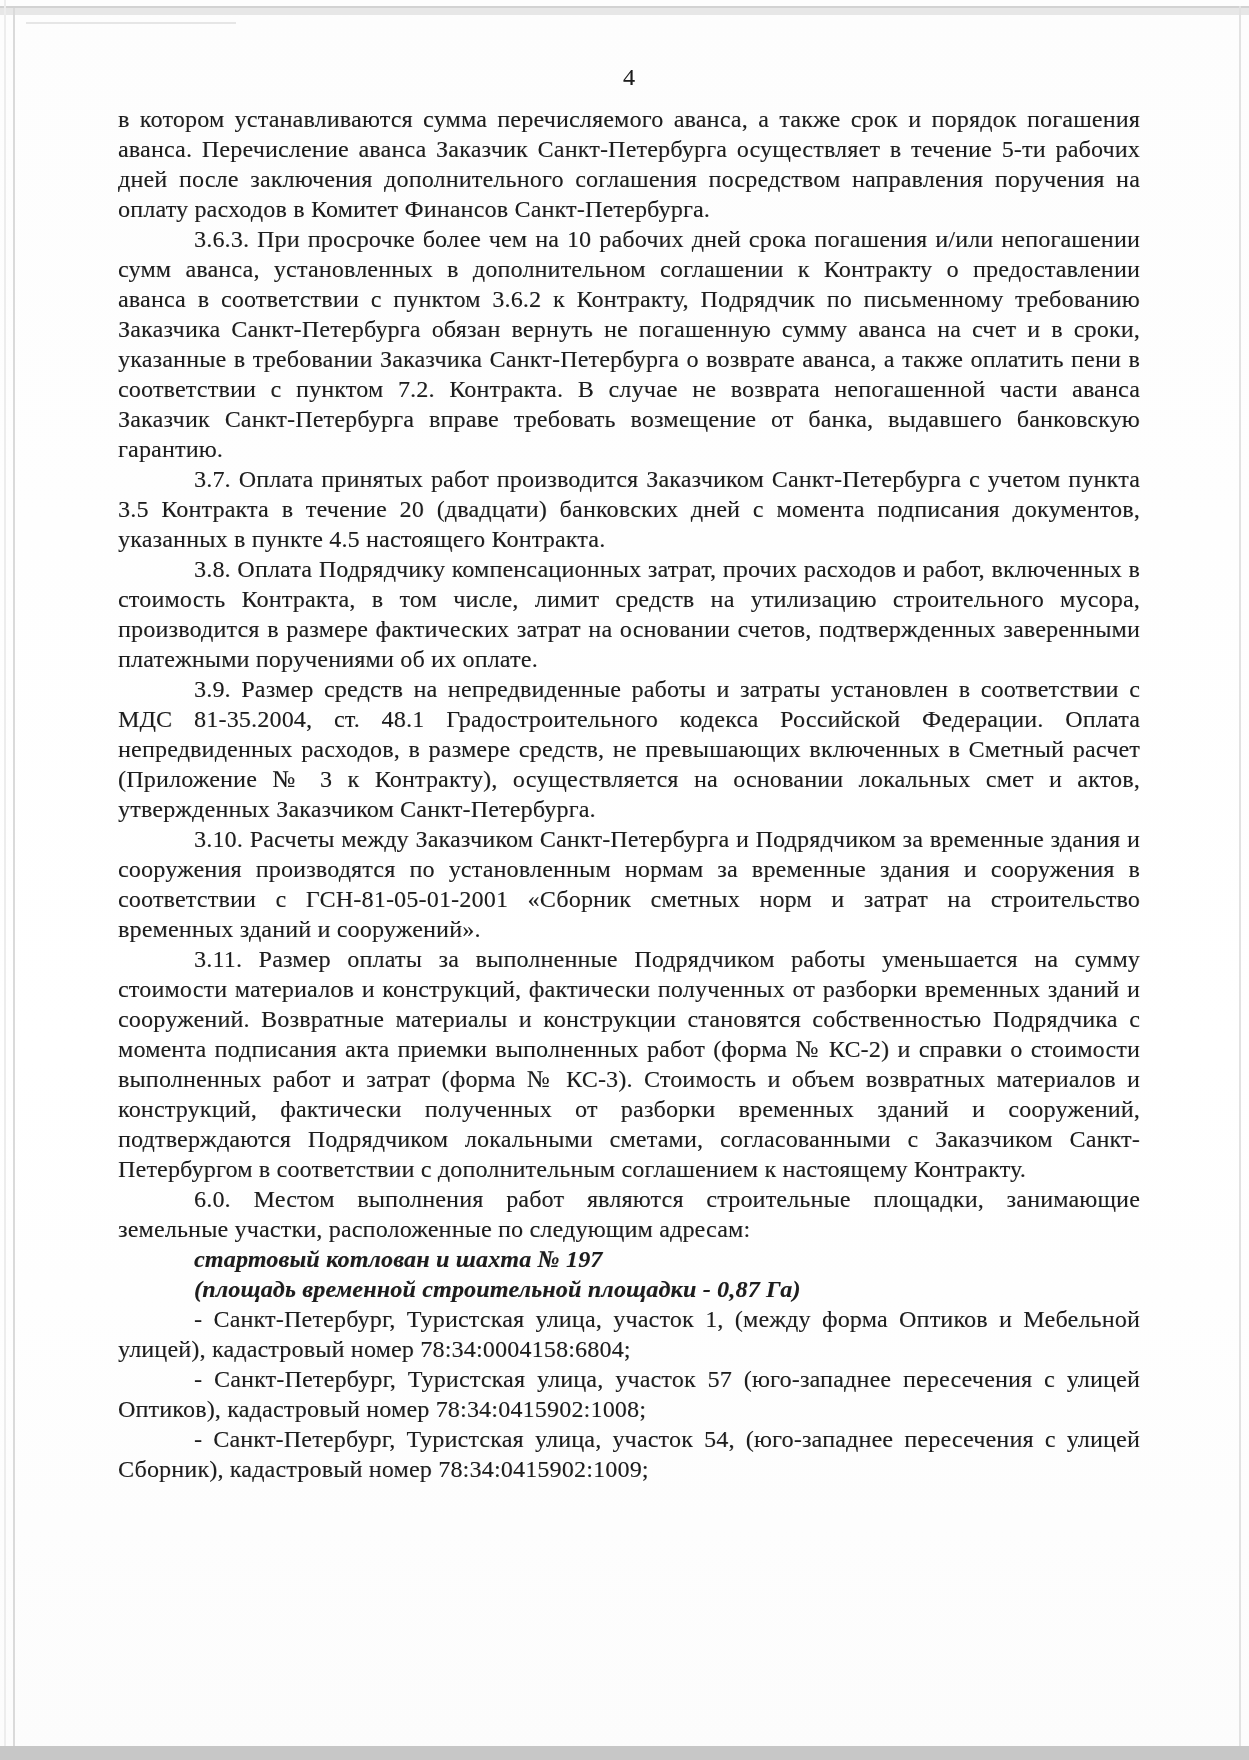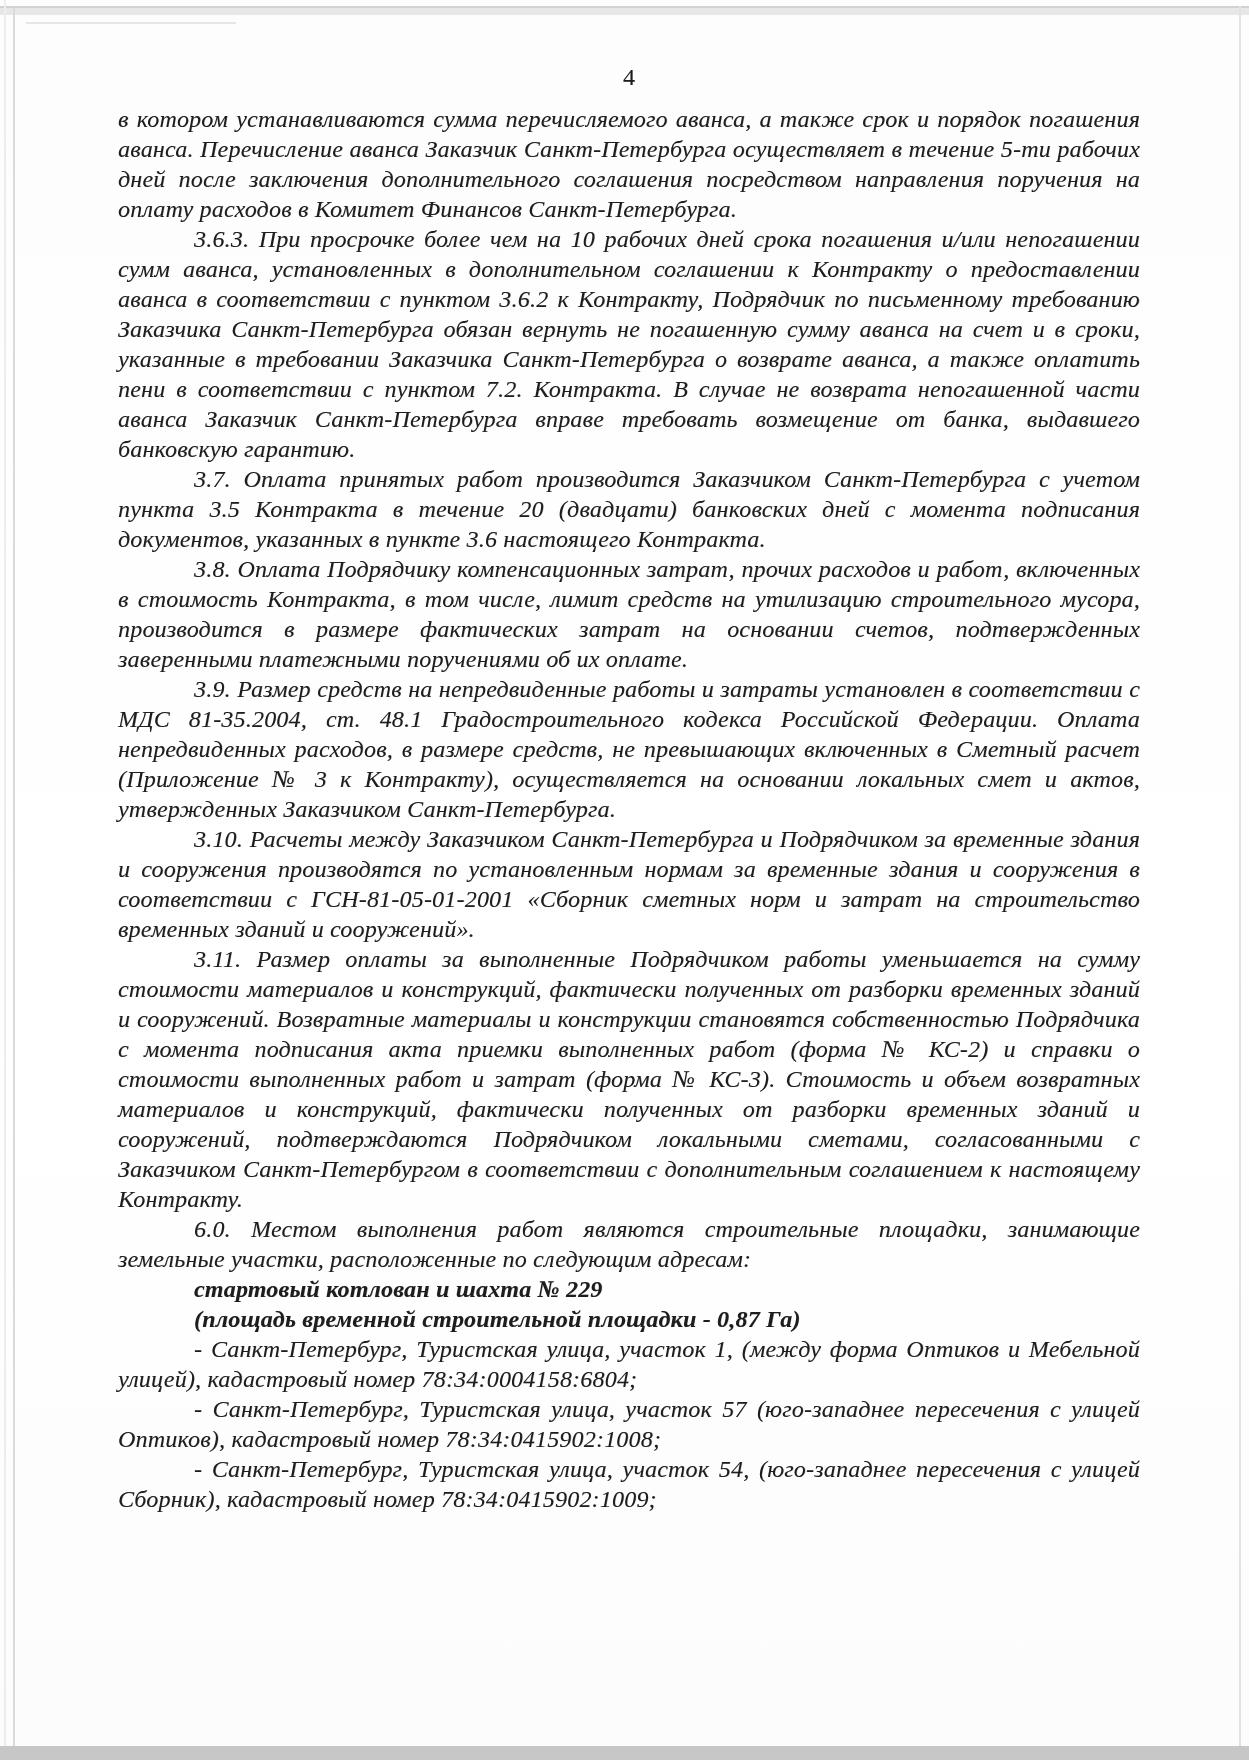--- a/index.html
+++ b/index.html
@@ -45,21 +45,21 @@
     color: #1d1d1d;
     font-size: 24px; line-height: 30px;
     letter-spacing: 0.2px;
     text-align: justify;
     text-shadow: 0.4px 0.3px 0.6px rgba(30,30,30,0.35);
   }
   .pagenum {
     text-align: center; text-indent: 0;
     margin: 0 0 12px 0;
   }
-  p { margin: 0; text-indent: 76px; font-style: italic; }
+  p { margin: 0; text-indent: 76px; }
   p.no-indent { text-indent: 0; }
   .heading {
     font-weight: bold;
     text-align: center; text-indent: 0;
     margin: 27px 0 28px 0;
     letter-spacing: 0.6px;
   }
   .lead-italic {
     font-style: italic; font-weight: bold;
     text-align: left;
@@ -74,27 +74,27 @@
   <div class="scan-left-line"></div>
   <div class="scan-left-line2"></div>
   <div class="scan-right-line"></div>
   <div class="scan-bottom-bar"></div>
 
   <div class="content">
     <div class="pagenum">4</div>
 
     <p class="no-indent">в котором устанавливаются сумма перечисляемого аванса, а также срок и порядок погашения аванса. Перечисление аванса Заказчик Санкт-Петербурга осуществляет в течение 5-ти рабочих дней после заключения дополнительного соглашения посредством направления поручения на оплату расходов в Комитет Финансов Санкт-Петербурга.</p>
     <p>3.6.3. При просрочке более чем на 10 рабочих дней срока погашения и/или непогашении сумм аванса, установленных в дополнительном соглашении к Контракту о предоставлении аванса в соответствии с пунктом 3.6.2 к Контракту, Подрядчик по письменному требованию Заказчика Санкт-Петербурга обязан вернуть не погашенную сумму аванса на счет и в сроки, указанные в требовании Заказчика Санкт-Петербурга о возврате аванса, а также оплатить пени в соответствии с пунктом 7.2. Контракта. В случае не возврата непогашенной части аванса Заказчик Санкт-Петербурга вправе требовать возмещение от банка, выдавшего банковскую гарантию.</p>
-    <p>3.7. Оплата принятых работ производится Заказчиком Санкт-Петербурга с учетом пункта 3.5 Контракта в течение 20 (двадцати) банковских дней с момента подписания документов, указанных в пункте 3.6 настоящего Контракта.</p>
+    <p>3.7. Оплата принятых работ производится Заказчиком Санкт-Петербурга с учетом пункта 3.5 Контракта в течение 20 (двадцати) банковских дней с момента подписания документов, указанных в пункте 4.5 настоящего Контракта.</p>
     <p>3.8. Оплата Подрядчику компенсационных затрат, прочих расходов и работ, включенных в стоимость Контракта, в том числе, лимит средств на утилизацию строительного мусора, производится в размере фактических затрат на основании счетов, подтвержденных заверенными платежными поручениями об их оплате.</p>
     <p>3.9. Размер средств на непредвиденные работы и затраты установлен в соответствии с МДС 81-35.2004, ст. 48.1 Градостроительного кодекса Российской Федерации. Оплата непредвиденных расходов, в размере средств, не превышающих включенных в Сметный расчет (Приложение № 3 к Контракту), осуществляется на основании локальных смет и актов, утвержденных Заказчиком Санкт-Петербурга.</p>
     <p>3.10.  Расчеты между Заказчиком Санкт-Петербурга и Подрядчиком за временные здания и сооружения производятся по установленным нормам за временные здания и сооружения в соответствии с ГСН-81-05-01-2001 «Сборник сметных норм и затрат на строительство временных зданий и сооружений».</p>
     <p>3.11. Размер оплаты за выполненные Подрядчиком работы уменьшается на сумму стоимости материалов и конструкций, фактически полученных от разборки временных зданий и сооружений. Возвратные материалы и конструкции становятся собственностью Подрядчика с момента подписания акта приемки выполненных работ (форма № КС-2) и справки о стоимости выполненных работ и затрат (форма № КС-3). Стоимость и объем возвратных материалов и конструкций, фактически полученных от разборки временных зданий и сооружений, подтверждаются Подрядчиком локальными сметами, согласованными с Заказчиком Санкт-Петербургом в соответствии с дополнительным соглашением к настоящему Контракту.</p>
 
 
     <p>6.0. Местом выполнения работ являются строительные площадки, занимающие земельные участки, расположенные по следующим адресам:</p>
-    <p class="lead-italic">стартовый котлован и шахта № 229</p>
+    <p class="lead-italic">стартовый котлован и шахта № 197</p>
     <p class="lead-italic">(площадь временной строительной площадки - 0,87 Га)</p>
     <p>- Санкт-Петербург, Туристская улица, участок 1, (между форма Оптиков и Мебельной улицей), кадастровый номер 78:34:0004158:6804;</p>
     <p>- Санкт-Петербург, Туристская улица, участок 57 (юго-западнее пересечения с улицей Оптиков), кадастровый номер 78:34:0415902:1008;</p>
     <p>- Санкт-Петербург, Туристская улица, участок 54, (юго-западнее пересечения с улицей Сборник), кадастровый номер 78:34:0415902:1009;</p>
   </div>
 </div>
 
 </body></html>

